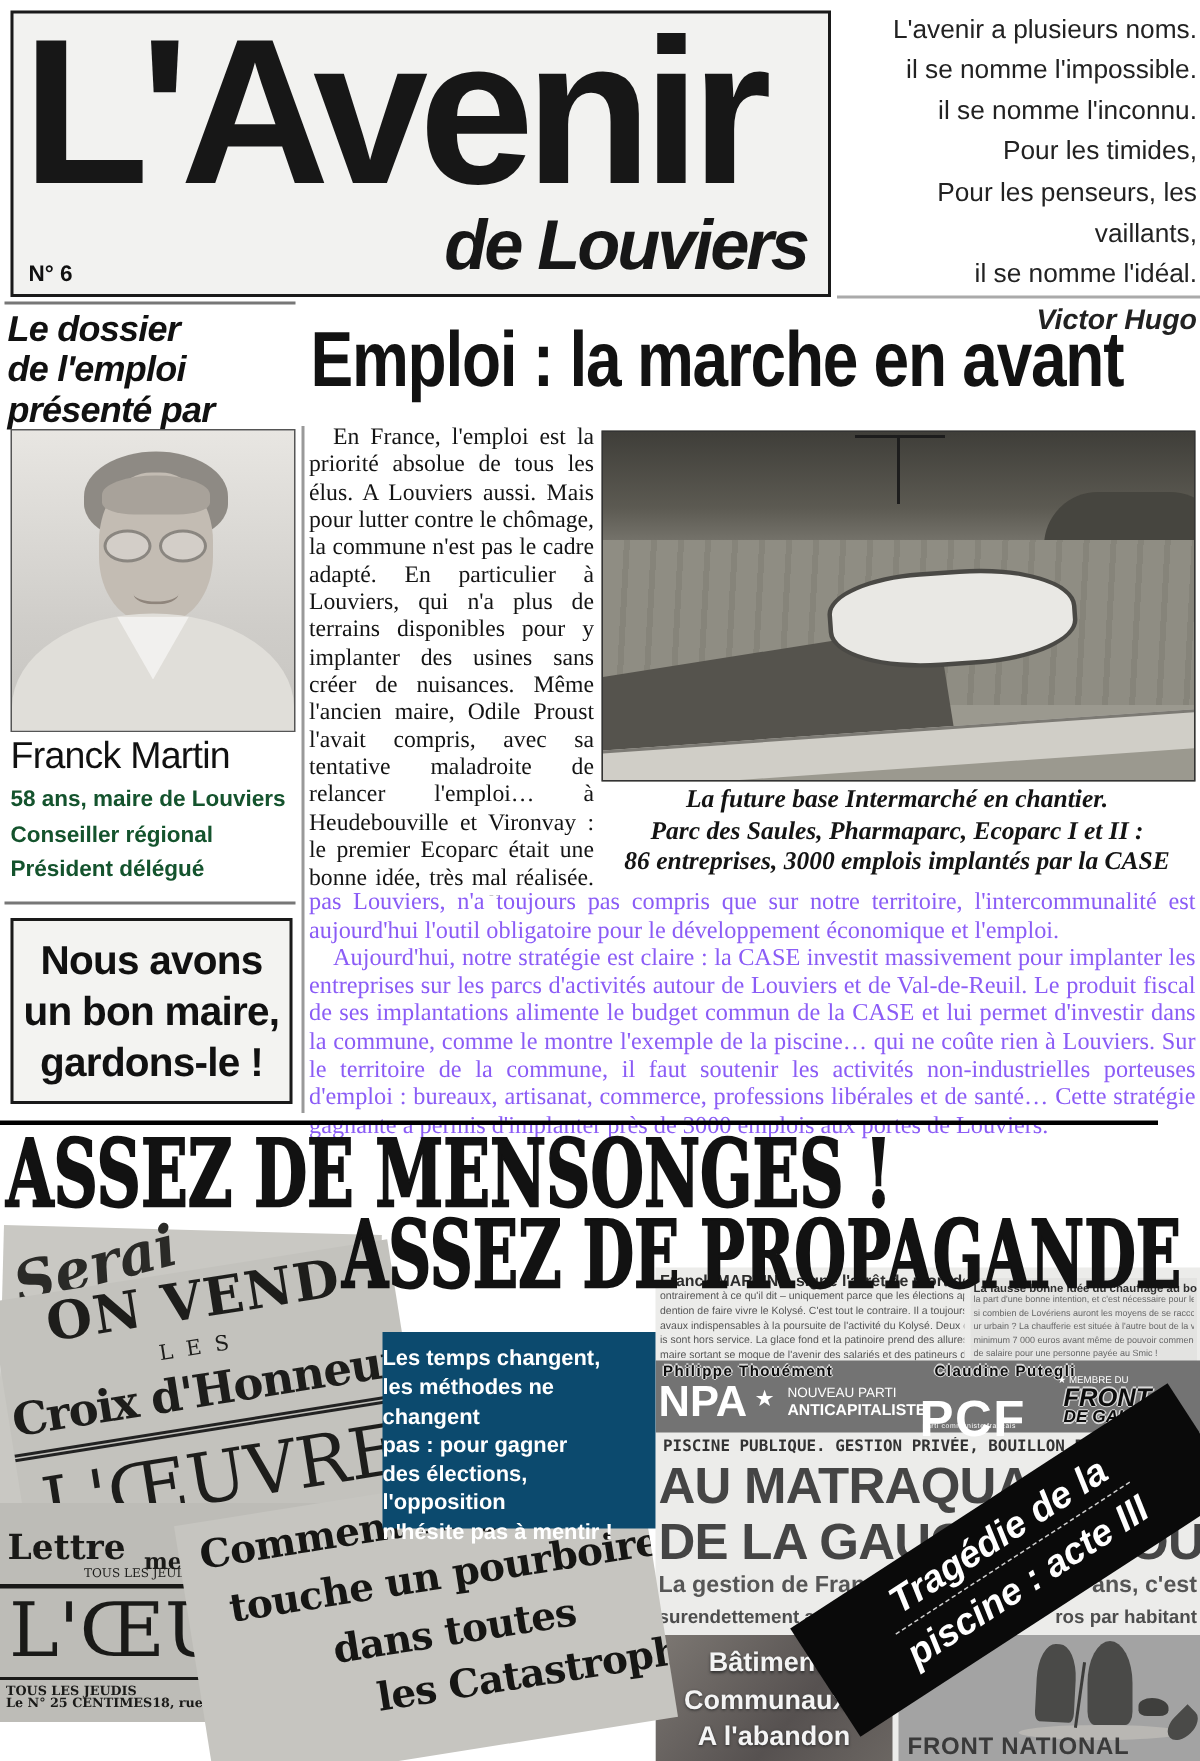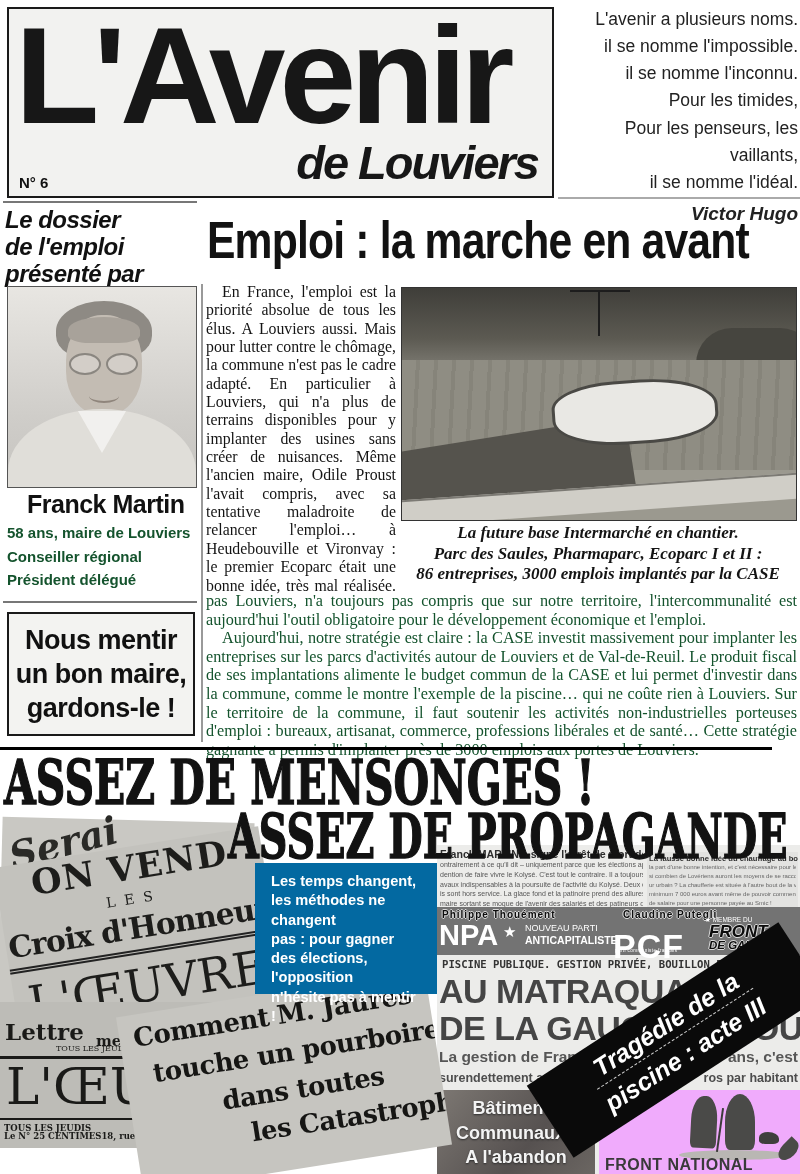--- a/index.html
+++ b/index.html
@@ -38,22 +38,22 @@
           border-radius:50% 50% 30% 30%;}
   .p-glasses{position:absolute;left:61px;top:66px;display:flex;gap:5px;}
   .p-lens{width:28px;height:18px;border:2px solid #8a8680;border-radius:50%;
           background:rgba(255,255,255,0.28);}
   .p-smile{position:absolute;left:81px;top:102px;width:30px;height:12px;
            border-bottom:2px solid #8f857c;border-radius:50%;}
   .p-body{position:absolute;left:0px;top:122px;width:188px;height:80px;background:#e0ded9;
           border-radius:50% 50% 0 0 / 78% 78% 0 0;}
   .p-collar{position:absolute;left:70px;top:124px;width:48px;height:42px;background:#f1f0ee;
             clip-path:polygon(50% 100%,0 0,100% 0);}
-  .martin-name{position:absolute;left:7px;top:490px;font-weight:bold;font-size:25px;
-               letter-spacing:-0.5px;margin-left:20px;}
+  .martin-name{position:absolute;left:7px;top:490px;font-weight:normal;font-size:25px;
+               letter-spacing:-0.5px;}
   .bio{position:absolute;left:7px;top:521px;font-weight:bold;font-size:15px;
        line-height:1.58;color:#14532d;}
   .side-rule2{position:absolute;left:3px;top:601px;width:194px;border-top:2px solid #777;}
   .slogan{position:absolute;left:7px;top:612px;width:188px;height:124px;background:#f3f3f1;
           border:2px solid #1a1a1a;box-sizing:border-box;display:flex;flex-direction:column;
           justify-content:center;text-align:center;font-weight:bold;font-size:27px;
           line-height:1.27;letter-spacing:-0.5px;}
   .vert-rule{position:absolute;left:201px;top:284px;width:2px;height:458px;background:#999;}
 
   
@@ -76,21 +76,21 @@
   .a-dirt{position:absolute;left:-30px;top:148px;width:260px;height:70px;background:#55534d;
           transform:rotate(-9deg);}
   .a-road{position:absolute;left:-10px;top:198px;width:430px;height:24px;background:#d0cec7;
           transform:rotate(-4deg);border-top:2px solid #7c7a74;}
   .a-crane{position:absolute;left:196px;top:2px;width:2px;height:46px;background:#1d1d1d;}
   .a-crane-arm{position:absolute;left:168px;top:2px;width:60px;height:2px;background:#1d1d1d;}
   .caption{position:absolute;left:398px;top:523px;width:400px;text-align:center;
            font-family:"Liberation Serif",serif;font-weight:bold;font-style:italic;
            font-size:17px;line-height:1.22;color:#141414;}
   .wide{position:absolute;left:206px;top:592px;width:591px;font-family:"Liberation Serif",serif;
-        font-size:16.2px;line-height:18.6px;text-align:justify;color:#14532d;}
+        font-size:16.2px;line-height:18.6px;text-align:justify;color:#8b5cf6;}
   .wide p{margin:0;}
   .wide .indent{text-indent:16px;}
 
   
   .big-rule{position:absolute;left:0;top:747px;width:772px;height:3px;background:#000;}
   .assez{position:absolute;font-family:"DejaVu Serif",serif;font-weight:bold;color:#121212;
          font-size:62px;line-height:1;-webkit-text-stroke:1.5px #121212;z-index:6;white-space:nowrap;}
   .assez span{display:inline-block;transform-origin:left;}
   .assez1{left:4px;top:752px;}
   .assez1 span{transform:scaleX(0.66);}
@@ -122,23 +122,23 @@
   .b-foot1{top:121px;}
   .b-foot2{top:129px;align-items:center;}
   .clipC{position:absolute;left:128px;top:992px;width:312px;height:178px;background:#c6c5c0;
          transform:rotate(-9deg);z-index:4;color:#161614;font-family:"DejaVu Serif",serif;
          font-weight:bold;overflow:hidden;}
   .jl{position:absolute;font-size:26px;letter-spacing:-0.5px;white-space:nowrap;}
   .jl1{left:14px;top:8px;}  .jl2{left:28px;top:46px;}
   .jl3{left:92px;top:84px;} .jl4{left:116px;top:120px;}
 
   
-  .mentir{position:absolute;left:255px;top:863px;width:182px;height:131px;background:#0369a1;
+  .mentir{position:absolute;left:255px;top:888px;width:182px;height:131px;background:#0c4a6e;
           color:#fff;font-weight:bold;font-size:14.6px;line-height:1.32;z-index:5;
-          padding:9px 16px;box-sizing:border-box;}
+          padding:9px 0;box-sizing:border-box;}
 
   
   .rcol{position:absolute;left:437px;top:845px;width:363px;height:329px;background:#ececea;
         overflow:hidden;z-index:2;}
   .pat{position:absolute;left:3px;top:3px;width:203px;overflow:hidden;}
   .pat-head{font-size:10.6px;font-weight:bold;color:#2c2c2c;white-space:nowrap;}
   .pat-body div{font-size:7px;color:#555;line-height:1.4;white-space:nowrap;overflow:hidden;}
   .chf{position:absolute;left:210px;top:7px;width:151px;background:#e3e3e1;overflow:hidden;
        padding:2px 2px;box-sizing:border-box;}
   .chf-head{font-size:7.6px;font-weight:bold;color:#2e2e2e;white-space:nowrap;}
@@ -162,21 +162,21 @@
   .matraq{position:absolute;left:2px;top:128px;font-weight:bold;font-size:34px;color:#454545;
           letter-spacing:-0.5px;line-height:1.1;white-space:nowrap;}
   .gestion,.dette{position:absolute;left:2px;width:359px;font-weight:bold;color:#565656;
                   display:flex;justify-content:space-between;white-space:nowrap;}
   .gestion{top:203px;font-size:15.5px;}
   .dette{top:226px;font-size:12.5px;color:#4d4d4d;}
   .batim{position:absolute;left:0;top:245px;width:158px;height:84px;color:#f4f4f4;
          background:linear-gradient(130deg,#7d7873,#565150 60%,#6b6662);text-align:center;
          font-weight:bold;font-size:18px;line-height:1.37;padding-top:6px;box-sizing:border-box;
          text-shadow:0 1px 2px #2c2c2c;}
-  .fnzone{position:absolute;left:162px;top:245px;width:201px;height:84px;background:#f0abfc;overflow:hidden;}
+  .fnzone{position:absolute;left:162px;top:245px;width:201px;height:84px;background:#a3a3a3;overflow:hidden;}
   .fig{position:absolute;background:#4a4a48;border-radius:45% 45% 12% 12%;}
   .fig1{left:92px;top:6px;width:26px;height:52px;transform:rotate(3deg);}
   .fig2{left:126px;top:4px;width:30px;height:56px;border-radius:50% 50% 16% 16%;}
   .cane{position:absolute;left:120px;top:18px;width:2px;height:44px;background:#3c3c3a;transform:rotate(8deg);}
   .dog{position:absolute;left:160px;top:42px;width:20px;height:12px;background:#3f3f3d;
        border-radius:45% 55% 30% 30%;}
   .shadow{position:absolute;left:80px;top:60px;width:110px;height:10px;background:#b9b7b3;
           border-radius:50%;}
   .fn-label{position:absolute;left:6px;top:66px;font-weight:bold;font-size:16px;color:#3a3a3a;
             letter-spacing:0.5px;white-space:nowrap;}
@@ -229,21 +229,21 @@
     <div class="p-smile"></div>
   </div>
   <div class="martin-name">Franck Martin</div>
   <div class="bio">
     <div>58 ans, maire de Louviers</div>
     <div>Conseiller régional</div>
     <div>Président délégué</div>
   </div>
   <div class="side-rule2"></div>
   <div class="slogan">
-    <div>Nous mentir</div>
+    <div>Nous avons</div>
     <div>un bon maire,</div>
     <div>gardons-le !</div>
   </div>
   <div class="vert-rule"></div>
 
   <div class="headline">
     <span>Emploi : la marche en avant</span>
   </div>
   <div class="col1">En France, l'emploi est la priorité absolue de tous les élus. A Louviers aussi. Mais pour lutter contre le chômage, la commune n'est pas le cadre adapté. En particulier à Louviers, qui n'a plus de terrains disponibles pour y implanter des usines sans créer de nuisances.  Même l'ancien maire, Odile Proust l'avait compris, avec sa tentative maladroite de relancer l'emploi… à Heudebouville et Vironvay : le premier Ecoparc était une bonne idée, très mal réalisée. L'opposition actuelle, qui ne connait</div>
 

